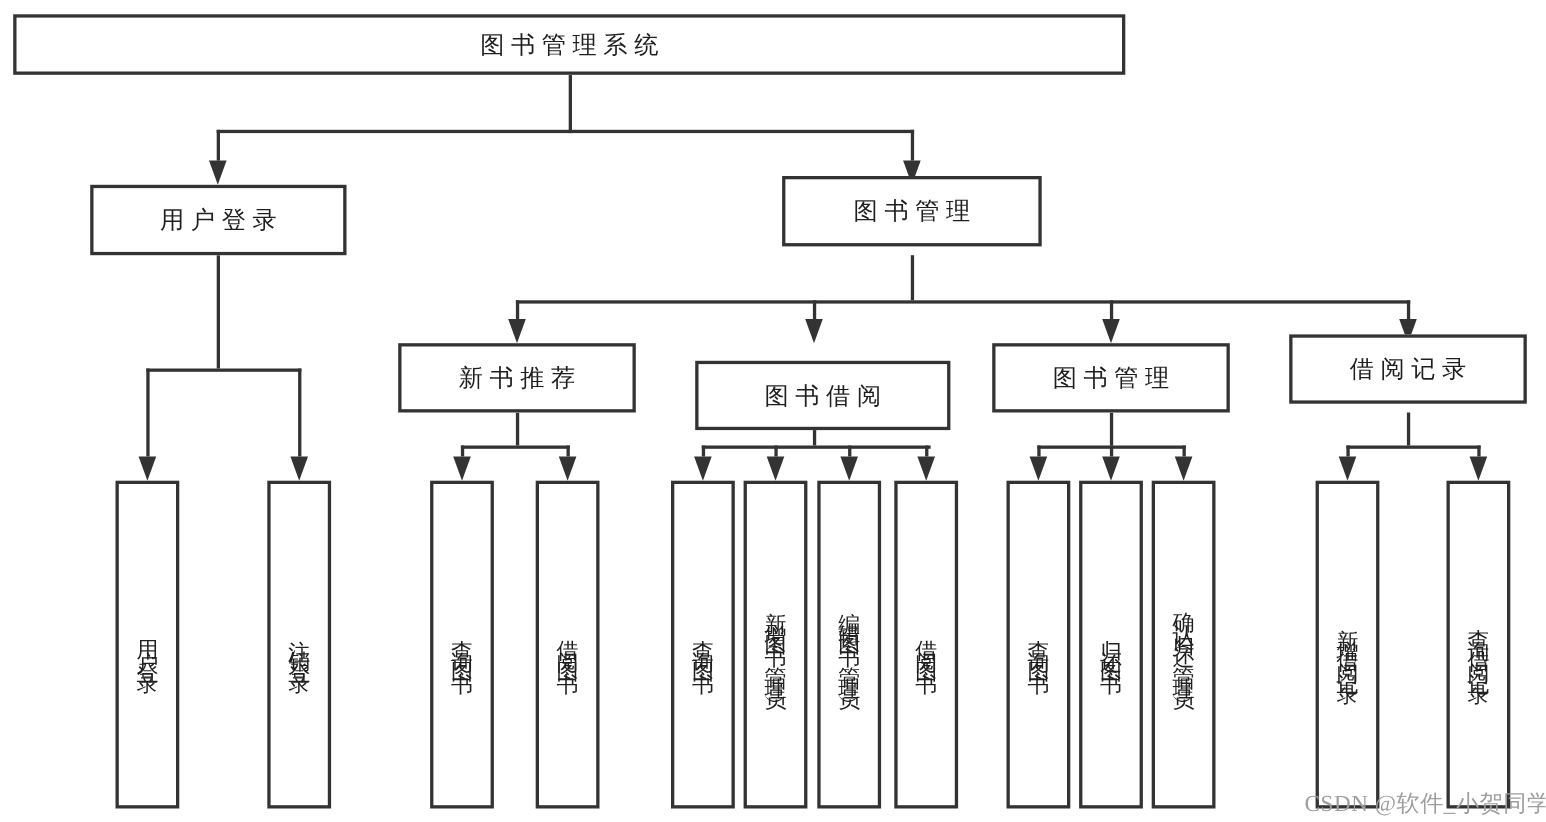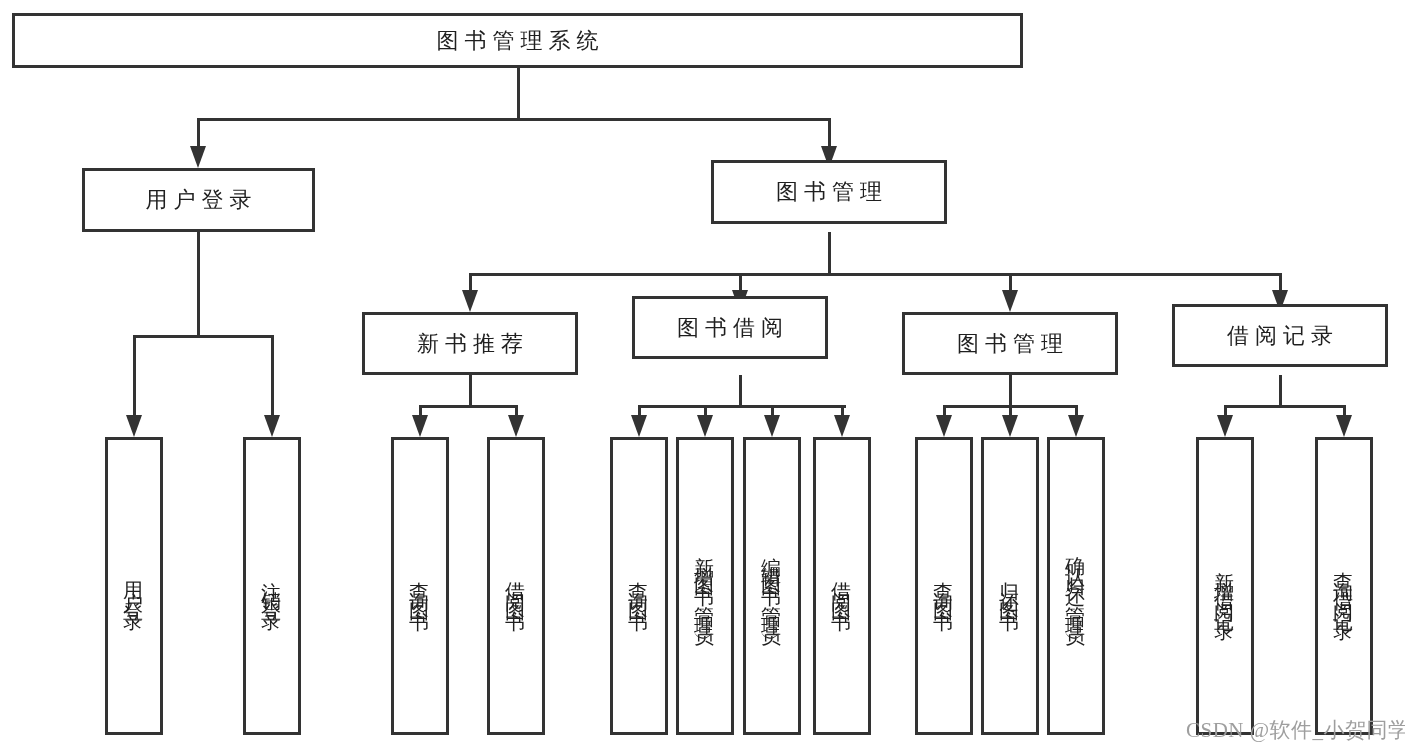--- a/index.html
+++ b/index.html
@@ -40,21 +40,21 @@
   <div class="node" style="left:82px;top:168px;width:233px;height:64px">
     <span class="hlabel">用户登录</span>
   </div>
   <div class="node" style="left:711px;top:160px;width:236px;height:64px">
     <span class="hlabel">图书管理</span>
   </div>
 
   <div class="node" style="left:362px;top:312px;width:216px;height:63px">
     <span class="hlabel">新书推荐</span>
   </div>
-  <div class="node" style="left:632px;top:296px;width:196px;height:63px">
+  <div class="node" style="left:632px;top:328px;width:232px;height:63px">
     <span class="hlabel">图书借阅</span>
   </div>
   <div class="node" style="left:902px;top:312px;width:216px;height:63px">
     <span class="hlabel">图书管理</span>
   </div>
   <div class="node" style="left:1172px;top:304px;width:216px;height:63px">
     <span class="hlabel">借阅记录</span>
   </div>
 
   <div class="node" style="left:105px;top:437px;width:58px;height:298px">

